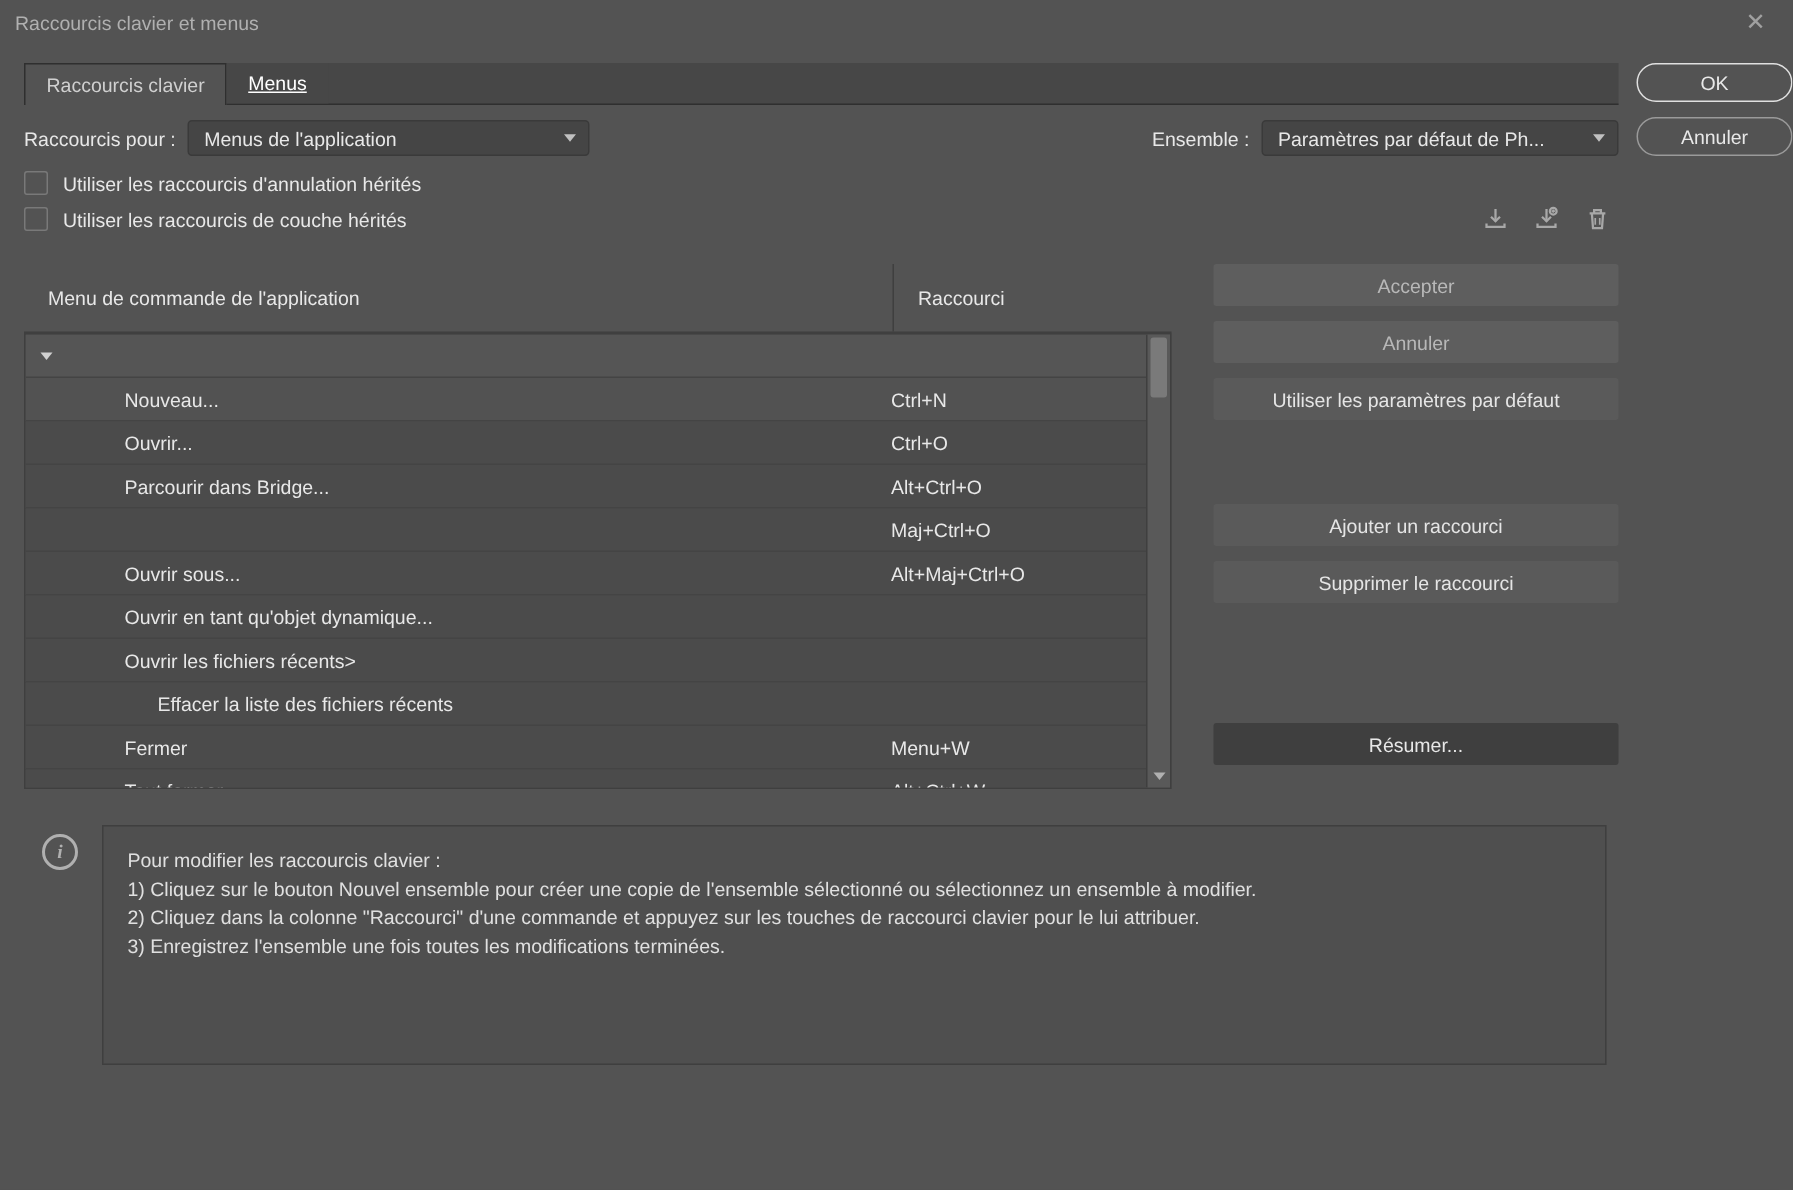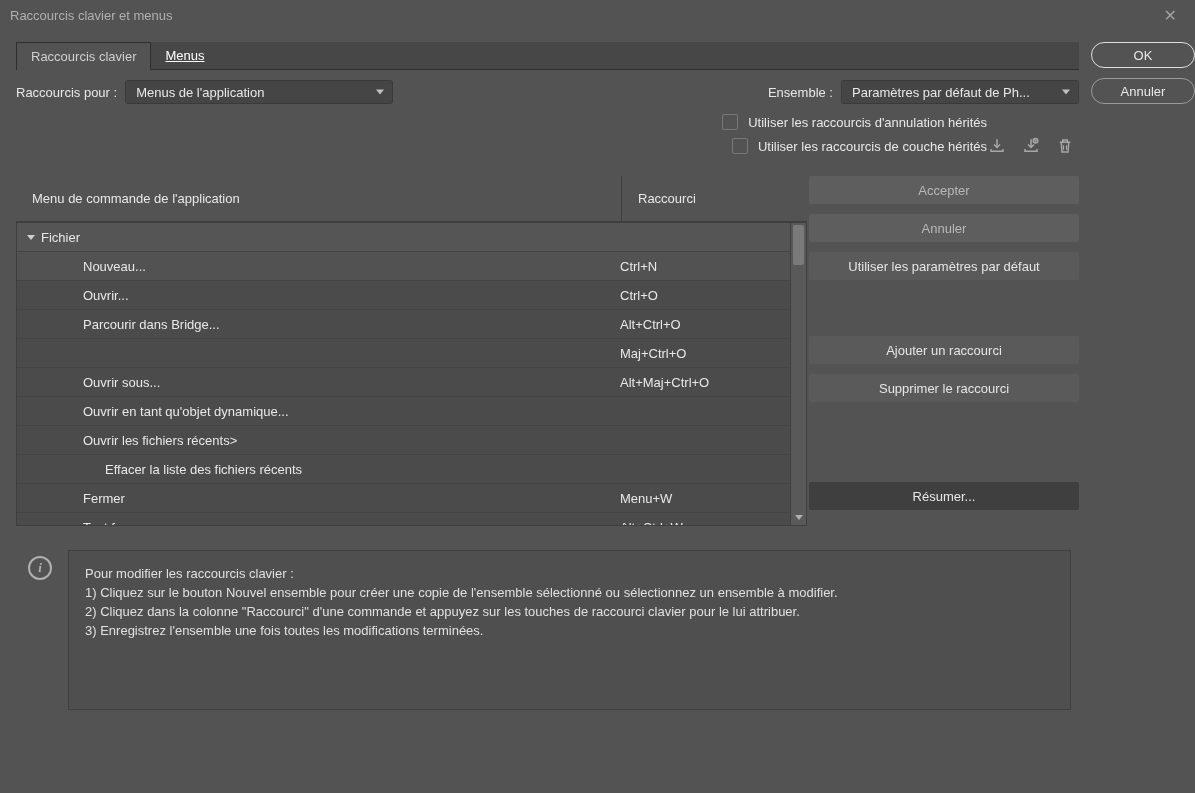--- a/index.html
+++ b/index.html
@@ -80,33 +80,33 @@
   .select .chev {
     position: absolute; right: 8px; top: 50%; transform: translateY(-50%);
     width: 0; height: 0;
     border-left: 4px solid transparent;
     border-right: 4px solid transparent;
     border-top: 5px solid #c0c0c0;
   }
   .select.wide { width: 268px; }
   .select.ensemble { width: 238px; white-space: nowrap; overflow: hidden; text-overflow: ellipsis; }
 
-  .checkbox-row { display: flex; align-items: center; gap: 10px; margin-bottom: 8px; justify-content: flex-end; }
+  .checkbox-row { display: flex; align-items: center; gap: 10px; margin-bottom: 8px; }
   .chk {
     width: 16px; height: 16px;
     border: 1px solid #797979; border-radius: 2px;
     background: transparent;
     cursor: pointer;
   }
 
   .iconbar { display: flex; gap: 14px; justify-content: flex-end; padding-right: 4px; }
   .iconbtn { width: 20px; height: 20px; display: flex; align-items:center; justify-content:center; cursor:pointer; color:#a8a8a8; }
   .iconbtn svg { width: 18px; height: 18px; }
 
-  .main-split { display: flex; gap: 2px; margin-top: 14px; }
+  .main-split { display: flex; gap: 28px; margin-top: 14px; }
   .tree-area { flex: 1; display: flex; flex-direction: column; }
   .side-area { width: 270px; display: flex; flex-direction: column; gap: 10px; }
 
   .tree-header {
     display: flex; height: 46px; align-items: center;
     border-bottom: 1px solid #3f3f3f;
     color: #e8e8e8;
   }
   .tree-header .col-cmd { flex: 1; padding-left: 16px; }
   .tree-header .col-short { width: 186px; border-left: 1px solid #3f3f3f; padding-left: 16px; height: 100%; display:flex; align-items:center; }
@@ -273,21 +273,20 @@
         <div class="tree-header">
           <div class="col-cmd">Menu de commande de l'application</div>
           <div class="col-short">Raccourci</div>
         </div>
         <div class="tree-body">
           <div class="tree-scroll" id="tree-scroll">
             <div class="tree-row group">
               <span class="caret">
                   <span class="tri-down"></span>
                 </span>
-              <span class="cmd">Fichier</span>
               <span class="short"></span>
             </div>
 
           <div class="tree-row selected">
                 <span class="caret"></span>
                 <span class="cmd indent1">Nouveau...</span>
                 <span class="short">Ctrl+N</span>
               </div>
               <div class="tree-row">
                 <span class="caret"></span>

